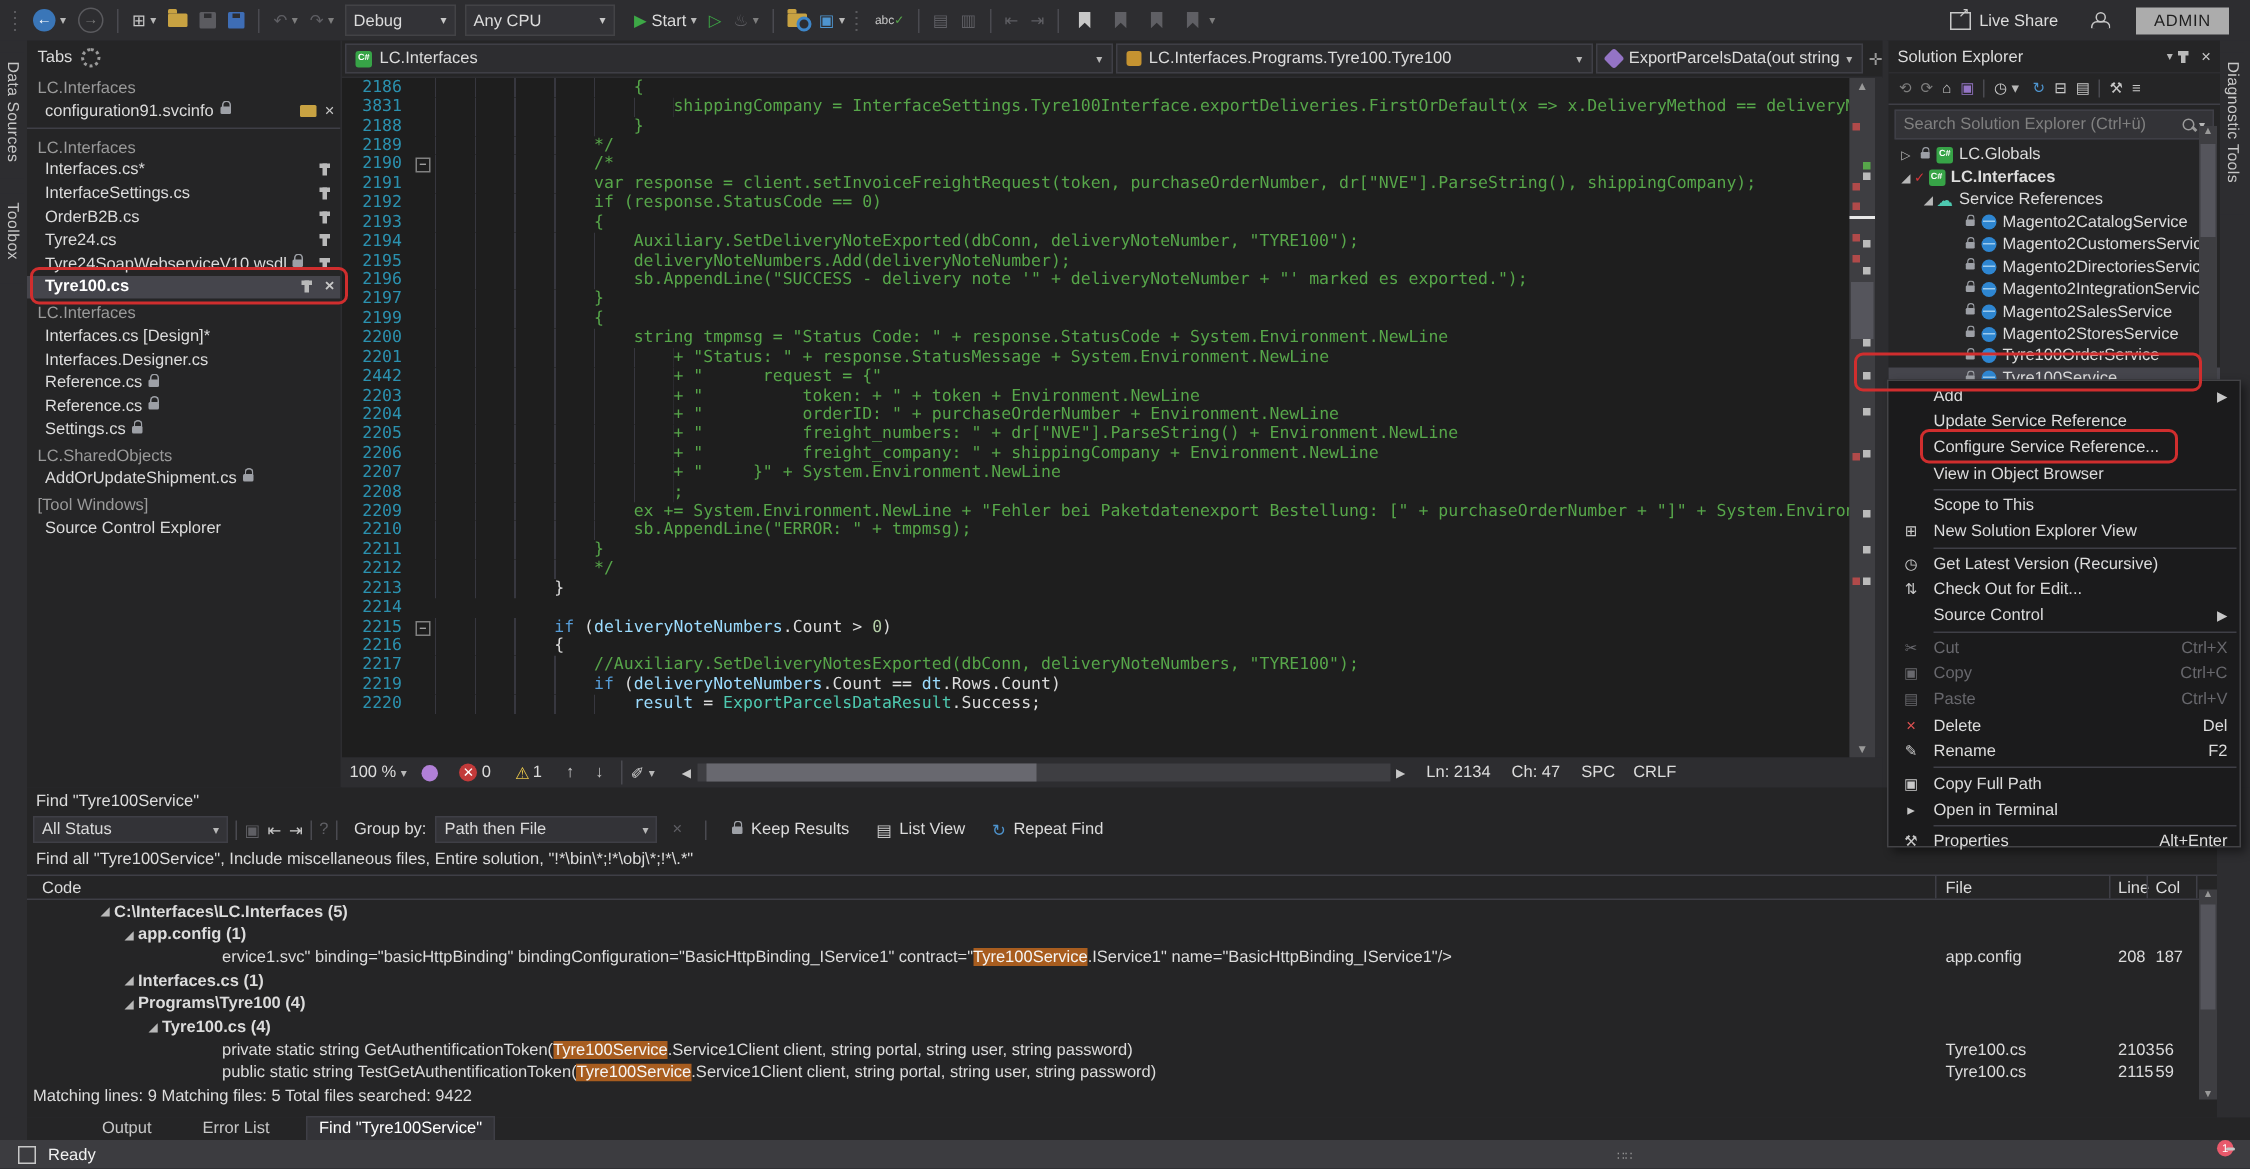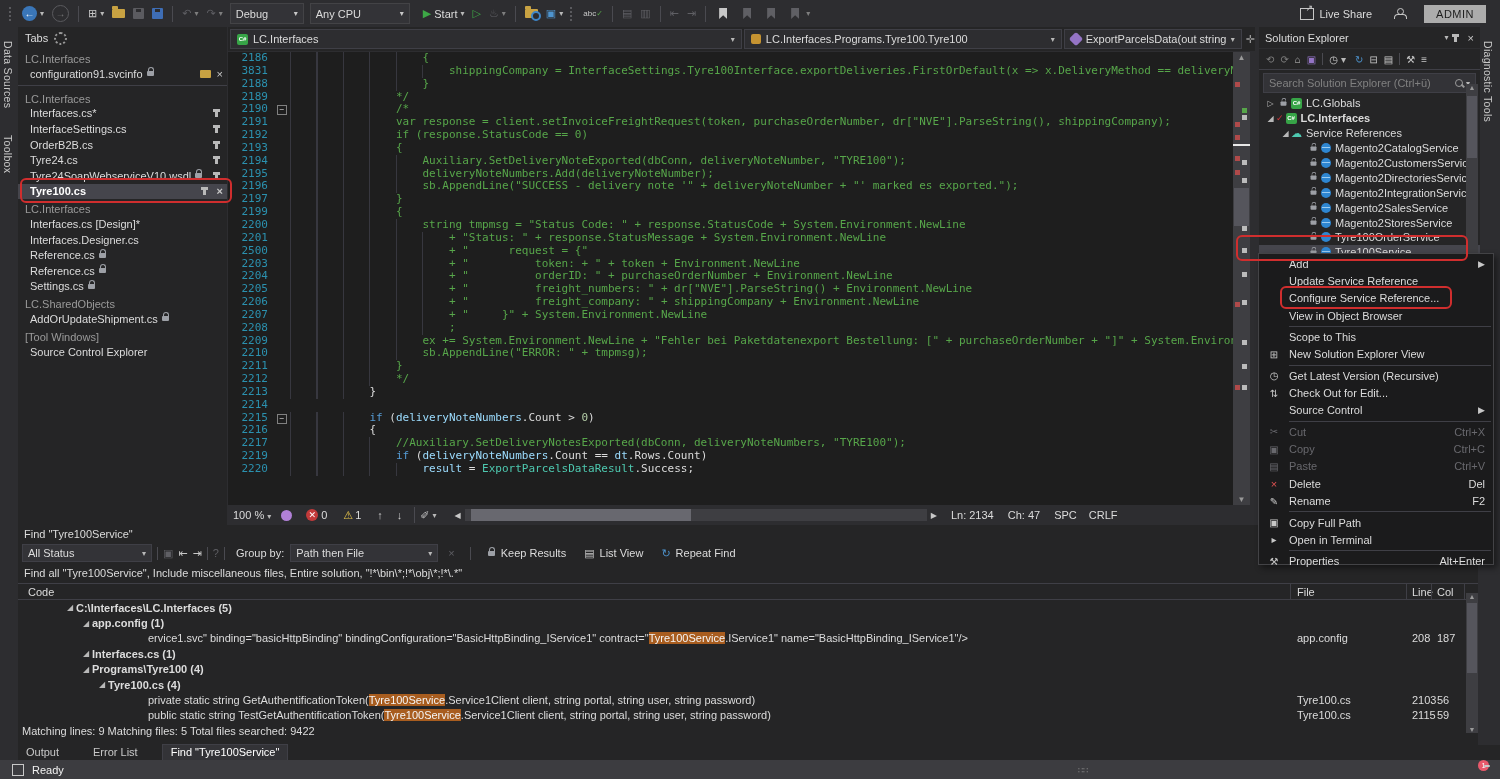--- a/index.html
+++ b/index.html
@@ -361,21 +361,21 @@
       <div class="cline"><span class="ln">2191</span><span class="foldm"></span><span class="codetxt"><span class="ind">                </span><span class="s-c">var response = client.setInvoiceFreightRequest(token, purchaseOrderNumber, dr["NVE"].ParseString(), shippingCompany);</span></span></div>
       <div class="cline"><span class="ln">2192</span><span class="foldm"></span><span class="codetxt"><span class="ind">                </span><span class="s-c">if (response.StatusCode == 0)</span></span></div>
       <div class="cline"><span class="ln">2193</span><span class="foldm"></span><span class="codetxt"><span class="ind">                </span><span class="s-c">{</span></span></div>
       <div class="cline"><span class="ln">2194</span><span class="foldm"></span><span class="codetxt"><span class="ind">                    </span><span class="s-c">Auxiliary.SetDeliveryNoteExported(dbConn, deliveryNoteNumber, "TYRE100");</span></span></div>
       <div class="cline"><span class="ln">2195</span><span class="foldm"></span><span class="codetxt"><span class="ind">                    </span><span class="s-c">deliveryNoteNumbers.Add(deliveryNoteNumber);</span></span></div>
       <div class="cline"><span class="ln">2196</span><span class="foldm"></span><span class="codetxt"><span class="ind">                    </span><span class="s-c">sb.AppendLine("SUCCESS - delivery note '" + deliveryNoteNumber + "' marked es exported.");</span></span></div>
       <div class="cline"><span class="ln">2197</span><span class="foldm"></span><span class="codetxt"><span class="ind">                </span><span class="s-c">}</span></span></div>
       <div class="cline"><span class="ln">2199</span><span class="foldm"></span><span class="codetxt"><span class="ind">                </span><span class="s-c">{</span></span></div>
       <div class="cline"><span class="ln">2200</span><span class="foldm"></span><span class="codetxt"><span class="ind">                    </span><span class="s-c">string tmpmsg = "Status Code: " + response.StatusCode + System.Environment.NewLine</span></span></div>
       <div class="cline"><span class="ln">2201</span><span class="foldm"></span><span class="codetxt"><span class="ind">                        </span><span class="s-c">+ "Status: " + response.StatusMessage + System.Environment.NewLine</span></span></div>
-      <div class="cline"><span class="ln">2500</span><span class="foldm"></span><span class="codetxt"><span class="ind">                        </span><span class="s-c">+ "      request = {"</span></span></div>
+      <div class="cline"><span class="ln">2442</span><span class="foldm"></span><span class="codetxt"><span class="ind">                        </span><span class="s-c">+ "      request = {"</span></span></div>
       <div class="cline"><span class="ln">2203</span><span class="foldm"></span><span class="codetxt"><span class="ind">                        </span><span class="s-c">+ "          token: + " + token + Environment.NewLine</span></span></div>
       <div class="cline"><span class="ln">2204</span><span class="foldm"></span><span class="codetxt"><span class="ind">                        </span><span class="s-c">+ "          orderID: " + purchaseOrderNumber + Environment.NewLine</span></span></div>
       <div class="cline"><span class="ln">2205</span><span class="foldm"></span><span class="codetxt"><span class="ind">                        </span><span class="s-c">+ "          freight_numbers: " + dr["NVE"].ParseString() + Environment.NewLine</span></span></div>
       <div class="cline"><span class="ln">2206</span><span class="foldm"></span><span class="codetxt"><span class="ind">                        </span><span class="s-c">+ "          freight_company: " + shippingCompany + Environment.NewLine</span></span></div>
       <div class="cline"><span class="ln">2207</span><span class="foldm"></span><span class="codetxt"><span class="ind">                        </span><span class="s-c">+ "     }" + System.Environment.NewLine</span></span></div>
       <div class="cline"><span class="ln">2208</span><span class="foldm"></span><span class="codetxt"><span class="ind">                        </span><span class="s-c">;</span></span></div>
       <div class="cline"><span class="ln">2209</span><span class="foldm"></span><span class="codetxt"><span class="ind">                    </span><span class="s-c">ex += System.Environment.NewLine + "Fehler bei Paketdatenexport Bestellung: [" + purchaseOrderNumber + "]" + System.Environment.NewLine</span></span></div>
       <div class="cline"><span class="ln">2210</span><span class="foldm"></span><span class="codetxt"><span class="ind">                    </span><span class="s-c">sb.AppendLine("ERROR: " + tmpmsg);</span></span></div>
       <div class="cline"><span class="ln">2211</span><span class="foldm"></span><span class="codetxt"><span class="ind">                </span><span class="s-c">}</span></span></div>
       <div class="cline"><span class="ln">2212</span><span class="foldm"></span><span class="codetxt"><span class="ind">                </span><span class="s-c">*/</span></span></div>
@@ -633,21 +633,21 @@
     </div>
   <div id="findfooter">Matching lines: 9 Matching files: 5 Total files searched: 9422</div>
   <div id="fscroll">
     <span class="fsarr" style="top:0">▲</span>
     <div id="fsthumb"></div>
     <span class="fsarr" style="bottom:0">▼</span>
   </div>
 </div>
 
 <div id="btabs" class="abs">
-  <span class="btab" style="">Output</span>
+  <span class="btab" style="margin-left:42px">Output</span>
   <span class="btab" style="margin-left:18px">Error List</span>
   <span class="btab active" style="margin-left:16px">Find "Tyre100Service"</span>
 </div>
 
 <div id="statusbar" class="abs">
   <span class="sbicon"></span>
   <span>Ready</span>
   <span class="abs" style="left:1078px;top:6px;color:#9a9a9a;font-size:8px">∷∷</span>
   <span class="abs" style="left:1482px;top:4px">
     <span class="bell"><span class="notifbadge">1</span></span>

